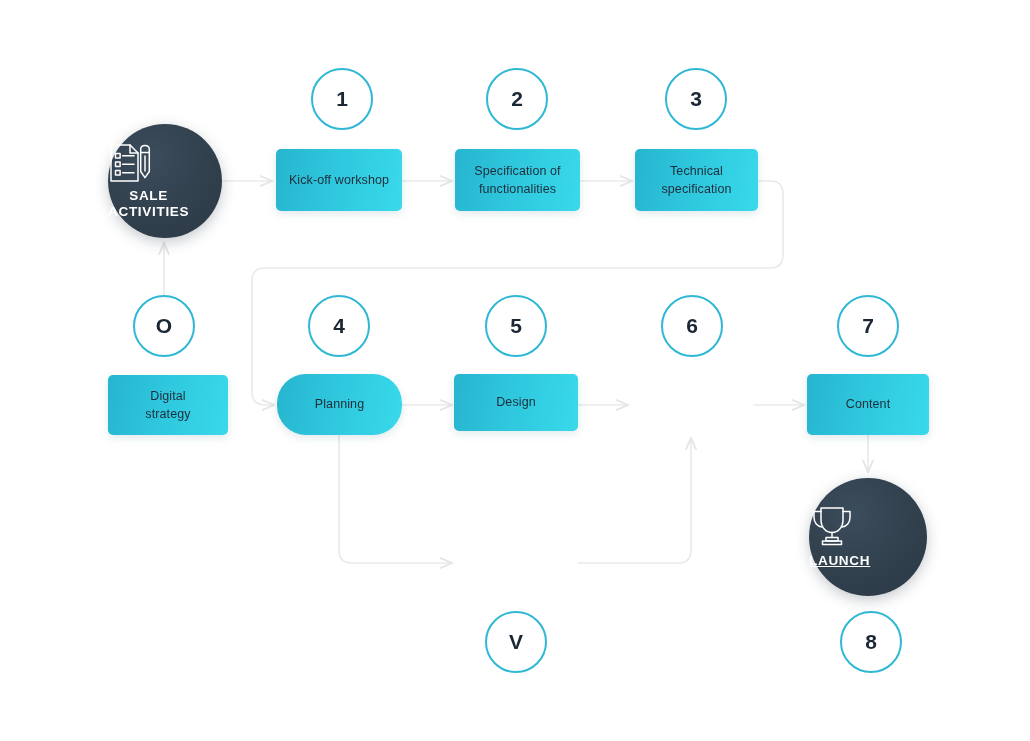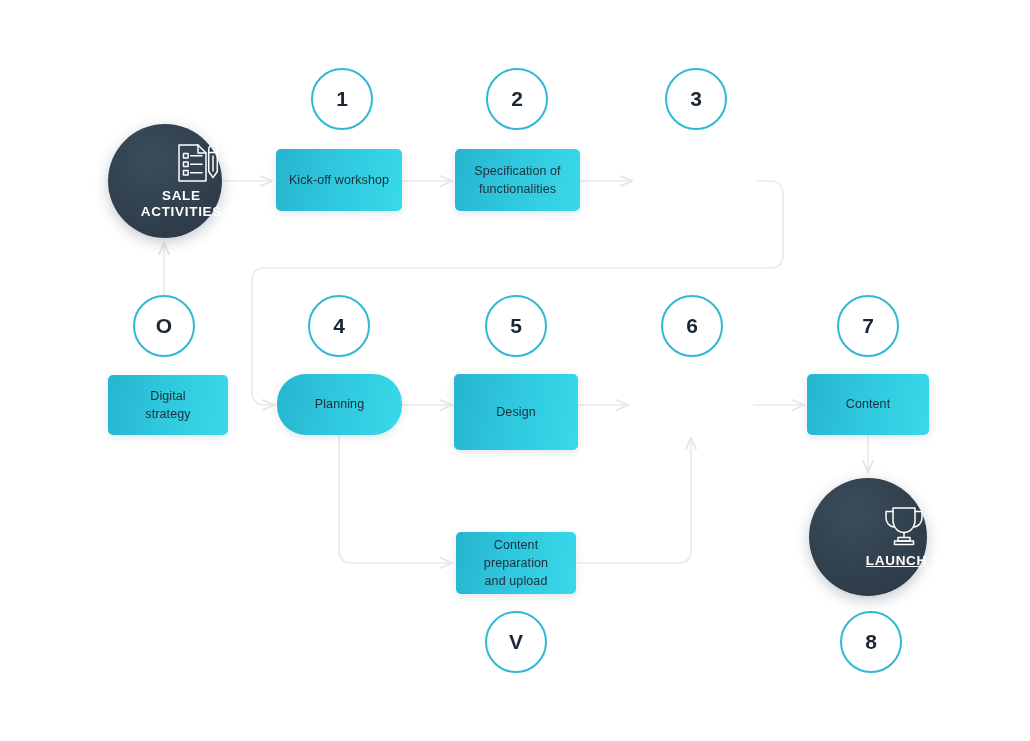--- a/index.html
+++ b/index.html
@@ -70,21 +70,21 @@
   }
 
   
   .darkcircle {
     position: absolute;
     border-radius: 50%;
     background: radial-gradient(circle at 38% 30%, #3b4c5c 0%, #33424f 45%, #2b3845 100%);
     box-shadow: 0 4px 14px rgba(25, 40, 55, 0.25);
     display: flex;
     flex-direction: column;
-    align-items: flex-end;
+    align-items: flex-start;
     justify-content: center;
     color: #ffffff;
     z-index: 5;
   }
   .darkcircle .dcicon {
     display: block;
     line-height: 0;
   }
   .darkcircle .dctext {
     font-weight: bold;
@@ -212,32 +212,32 @@
 
   <div class="box" style="left:455px; top:149px; width:125px; height:62px;">
     <span class="lbl">Specification of
 functionalities</span>
   </div>
 
   <div class="box" style="left:276px; top:149px; width:126px; height:62px;">
     <span class="lbl">Kick-off workshop</span>
   </div>
 
+  <div class="box" style="left:635px; top:149px; width:123px; height:62px;">
+    <span class="lbl">Technical
+specification</span>
+  </div>
 
   <div class="box" style="left:277px; top:374px; width:125px; height:61px;border-radius:29px;">
     <span class="lbl">Planning</span>
   </div>
 
-  <div class="box" style="left:454px; top:374px; width:124px; height:76px;">
+  <div class="box" style="left:454px; top:374px; width:124px; height:57px;">
     <span class="lbl">Design</span>
   </div>
 
 
   <div class="box" style="left:807px; top:374px; width:122px; height:61px;">
     <span class="lbl">Content</span>
   </div>
 
-  <div class="box" style="left:456px; top:532px; width:120px; height:62px;">
-    <span class="lbl">Content preparation
-and upload</span>
-  </div>
 
 </div>
 
 </body></html>

